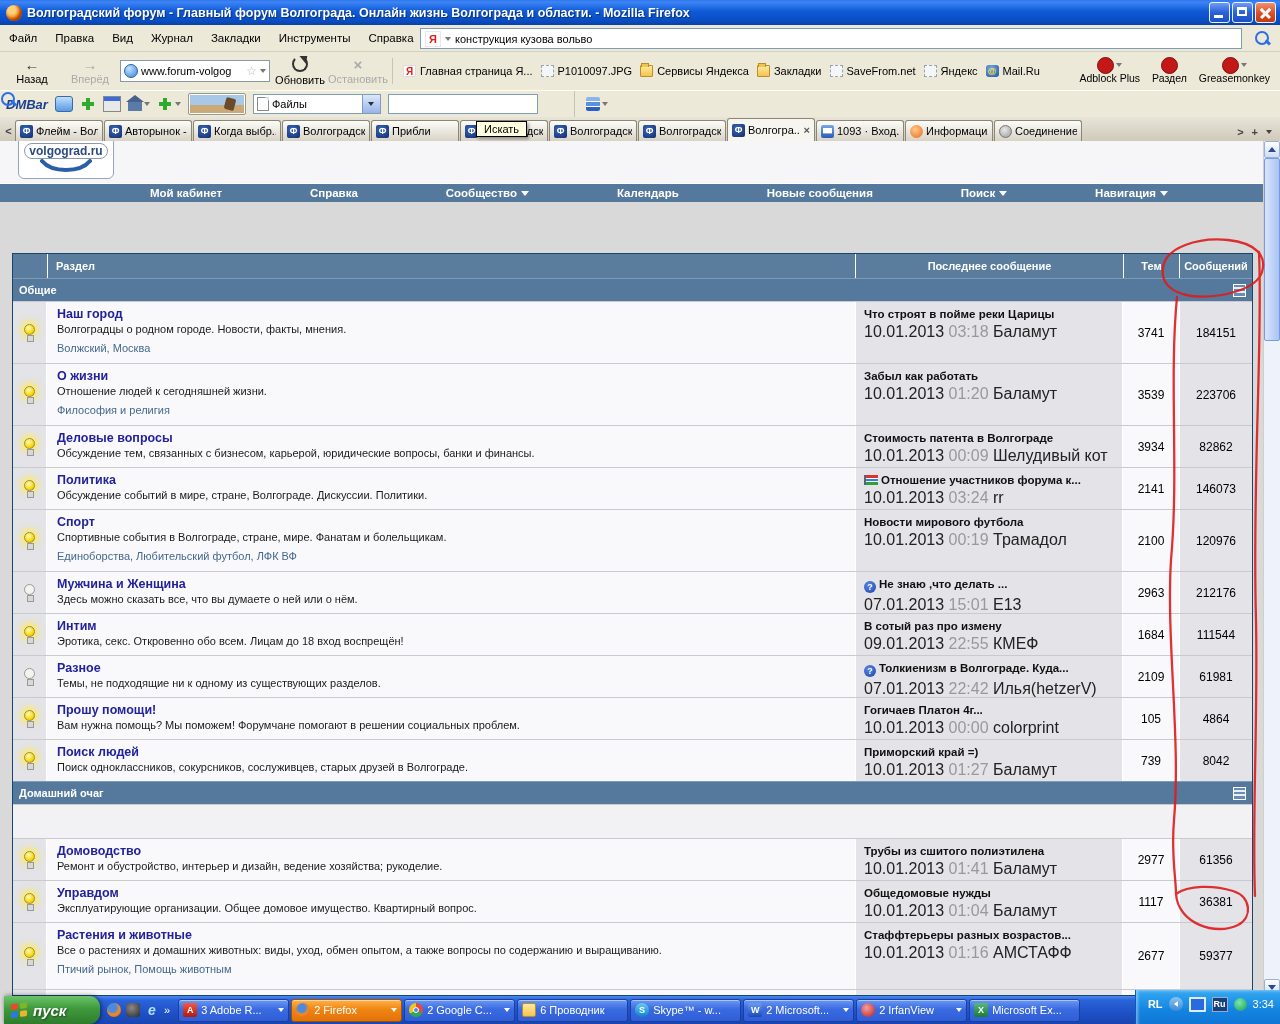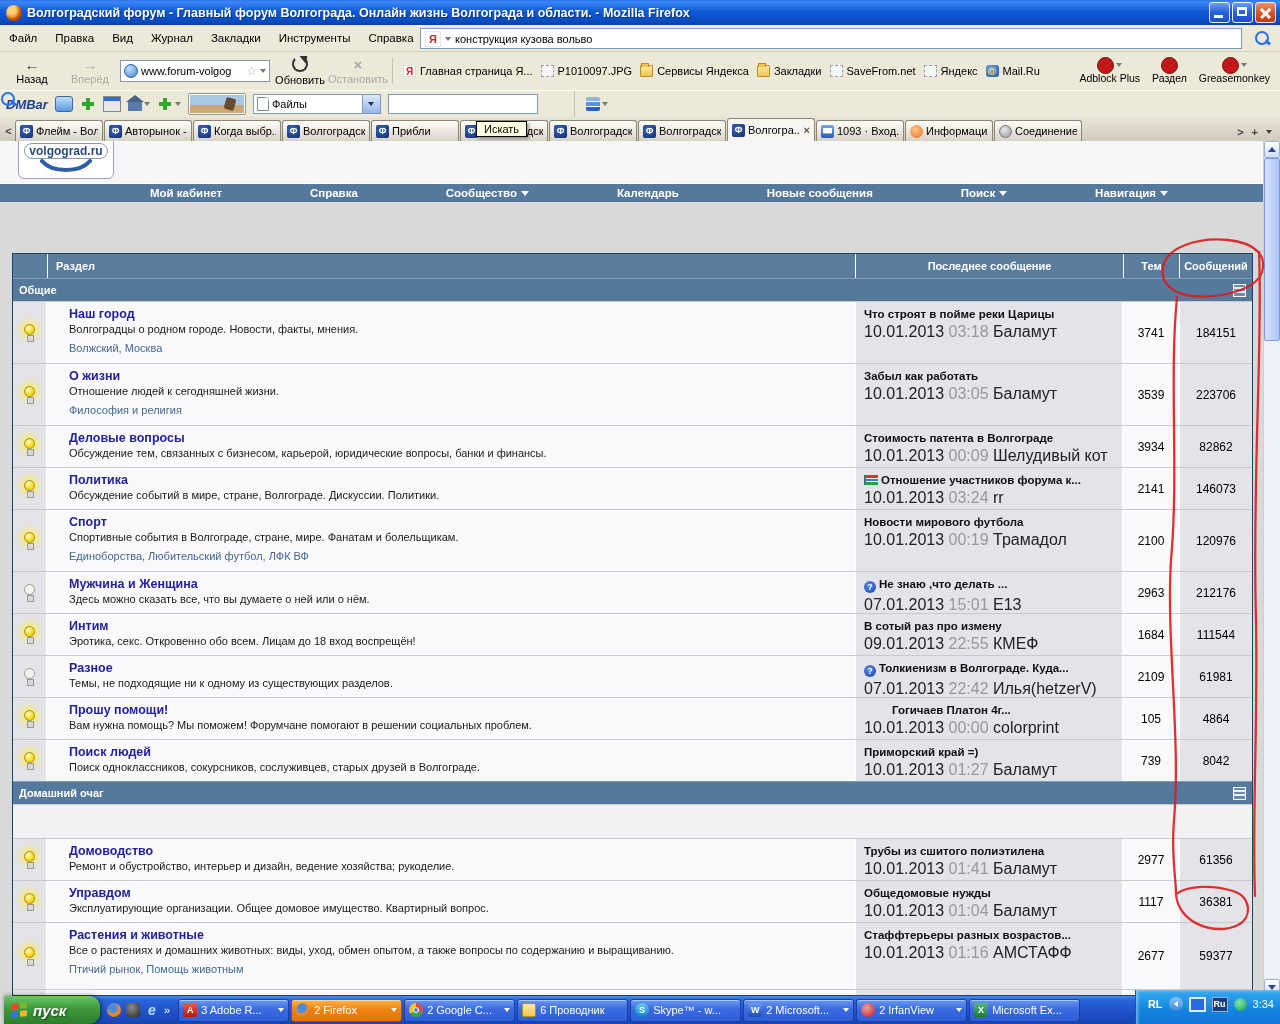--- a/index.html
+++ b/index.html
@@ -132,21 +132,21 @@
   .th.h2{width:268px;} .th.h3{width:56px;} .th.h4{width:73px;}
   .cat{height:23px;background:#54799c;color:#fff;font-weight:bold;display:flex;align-items:center;
     padding:0 6px;border-top:1px solid #7d9cb8;box-sizing:border-box;}
   .cat .sp{flex:1;}
   .collapse-ico{width:11px;height:11px;background:#e8eef6;border:1px solid #fff;
     background-image:linear-gradient(180deg,#6a8cb0 0 2px,transparent 2px 4px,#6a8cb0 4px 6px,transparent 6px 8px,#6a8cb0 8px 10px);}
   .cat-gap{height:33px;background:#f2f2f5;border-top:1px solid #c9c9cf;}
   .frow{display:flex;height:42px;border-top:1px solid #c9c9cf;box-sizing:border-box;}
   .frow.tall{height:62px;} .frow.xtall{height:67px;}
   .c0{width:34px;background:#e3e3e8;display:flex;align-items:center;justify-content:center;border-right:1px solid #fff;box-sizing:border-box;}
-  .c1{flex:1;background:#f9f9fc;padding:5px 10px 0;box-sizing:border-box;overflow:hidden;margin-left:12px;}
+  .c1{flex:1;background:#f9f9fc;padding:5px 10px 0;box-sizing:border-box;overflow:hidden;}
   .c2{width:268px;background:#e3e3e8;padding:6px 8px 0;border-left:1px solid #fff;border-right:1px solid #fff;box-sizing:border-box;overflow:hidden;}
   .c3{width:56px;background:#f9f9fc;display:flex;align-items:center;justify-content:center;font-size:12px;box-sizing:border-box;}
   .c4{width:73px;background:#e3e3e8;border-left:1px solid #fff;display:flex;align-items:center;justify-content:center;font-size:12px;box-sizing:border-box;}
   .ftitle{font-size:12.5px;font-weight:bold;color:#22229c;text-decoration:none;display:block;}
   .fdesc{font-size:11px;color:#1a1a1a;margin-top:2px;}
   .fsubs{font-size:11px;color:#44688e;margin-top:7px;}
   .lp1{font-size:11.5px;font-weight:bold;color:#101010;white-space:nowrap;overflow:hidden;}
   .lp2{font-size:16px;color:#222;margin-top:3px;white-space:nowrap;}
   .lptime{color:#999;} 
   .lpi{display:none;margin-right:3px;}
@@ -539,21 +539,21 @@
             <div class="c0">
               <span class="bulb on"></span>
             </div>
             <div class="c1">
               <a class="ftitle">О жизни</a>
               <div class="fdesc">Отношение людей к сегодняшней жизни.</div>
               <div class="fsubs">Философия и религия</div>
             </div>
             <div class="c2">
               <div class="lp1"><a style="color:inherit;text-decoration:none;">Забыл как работать</a></div>
-              <div class="lp2"><span>10.01.2013</span> <span class="lptime">03:05</span> <span>Баламут</span></div>
+              <div class="lp2"><span>10.01.2013</span> <span class="lptime">01:20</span> <span>Баламут</span></div>
             </div>
             <div class="c3">3539</div>
             <div class="c4">223706</div>
           </div>
 
           <div class="frow">
             <div class="c0">
               <span class="bulb on"></span>
             </div>
             <div class="c1">
@@ -657,21 +657,21 @@
           <div class="frow">
             <div class="c0">
               <span class="bulb on"></span>
             </div>
             <div class="c1">
               <a class="ftitle">Прошу помощи!</a>
               <div class="fdesc">Вам нужна помощь? Мы поможем! Форумчане помогают в решении социальных проблем.</div>
               <div class="fsubs"></div>
             </div>
             <div class="c2">
-              <div class="lp1"><a style="color:inherit;text-decoration:none;margin-left:28px;">Гогичаев Платон 4г...</a></div>
+              <div class="lp1"><a style="color:inherit;text-decoration:none;">Гогичаев Платон 4г...</a></div>
               <div class="lp2"><span>10.01.2013</span> <span class="lptime">00:00</span> <span>colorprint</span></div>
             </div>
             <div class="c3">105</div>
             <div class="c4">4864</div>
           </div>
 
           <div class="frow">
             <div class="c0">
               <span class="bulb on"></span>
             </div>

